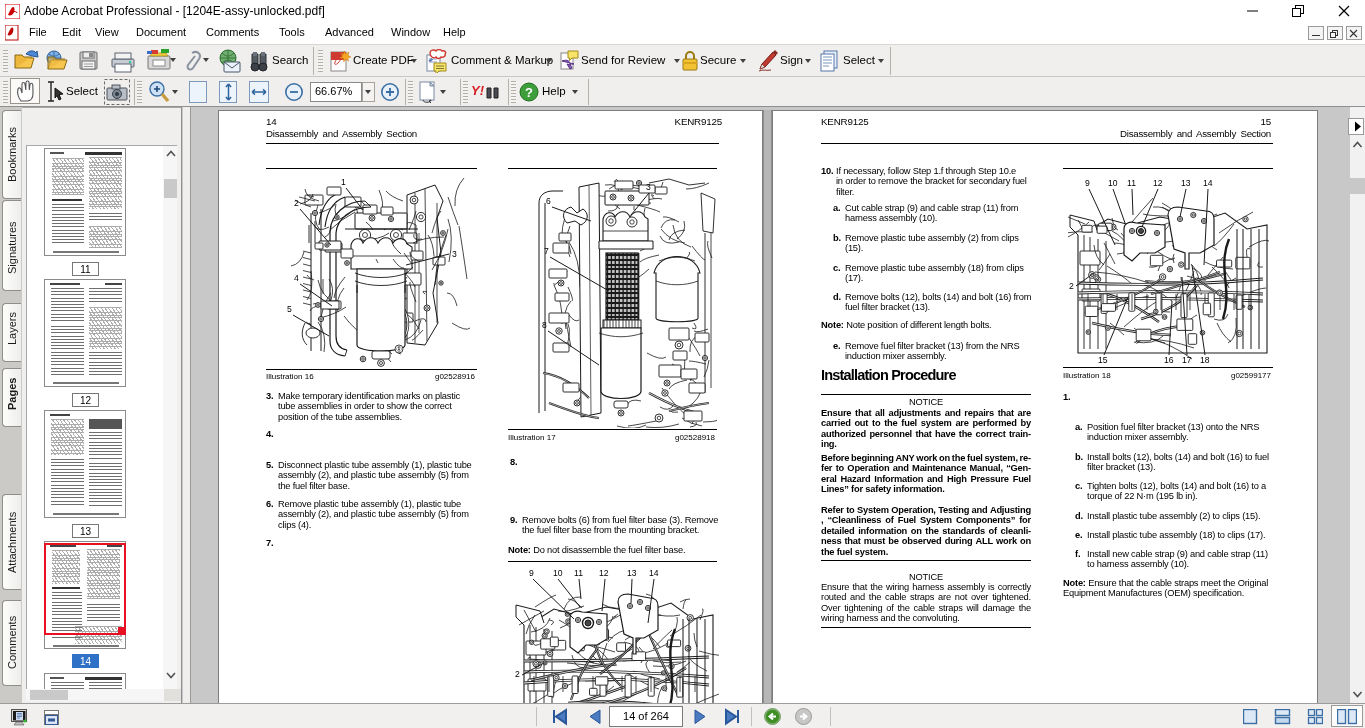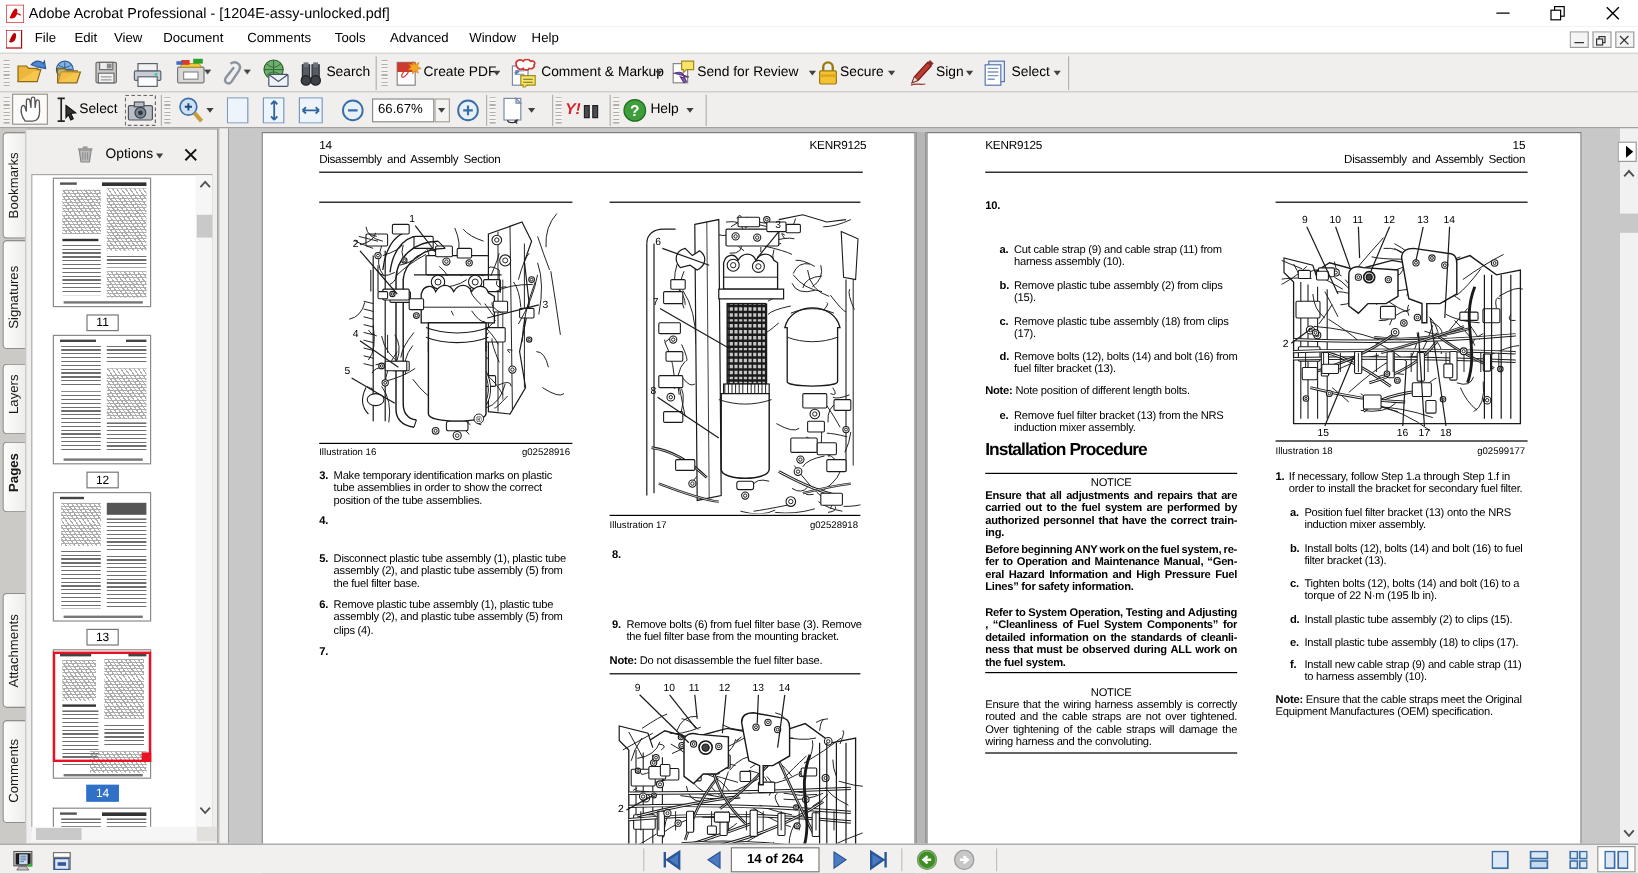--- a/index.html
+++ b/index.html
@@ -27,21 +27,21 @@
   #panelhead { position:absolute; left:0; top:0; width:100%; height:37px; }
   #thumbarea { position:absolute; left:4px; top:37px; width:151px; height:549px; background:#ffffff; border:1px solid #a8a8a8; }
   #splitter { left:183px; top:107px; width:8px; height:596px; background:#f0efed; border-right:1px solid #9a9a9a; }
 
   
   #docarea { left:191px; top:107px; width:1159px; height:596px; background:#c8c8c8; }
   .page { position:absolute; background:#ffffff; border:1px solid #7d7d7d; }
   #vscroll { left:1350px; top:107px; width:15px; height:596px; background:#f1f1f1; }
 
   
-  #statusbar { left:0; top:703px; width:1365px; height:25px; background:#f1f0ee; border-top:1px solid #9c9c9c;font-weight:bold; }
+  #statusbar { left:0; top:703px; width:1365px; height:25px; background:#f1f0ee; border-top:1px solid #9c9c9c; }
 
   
   .pt { position:absolute; font-size:9.3px; line-height:10.4px; color:#000; letter-spacing:-0.2px; }
   .hr { position:absolute; height:1px; background:#000; }
   .ilab { position:absolute; font-size:8px; color:#000; }
   .fj { display:flex; justify-content:space-between; white-space:nowrap; height:10.4px; }
   .fj span { display:block; }
   .thumb { position:absolute; width:82px; height:108px; background:#fff; border:1px solid #8a8a8a; }
   .tlabel { position:absolute; width:27px; height:14px; background:#fff; border:1px solid #777; font-size:10px; text-align:center; line-height:13px; }
   .tlabel.sel { background:#2f71c7; color:#fff; border-color:#2f71c7; }
@@ -294,33 +294,20 @@
     </div>
   <div class="sidetab" style="top:387px;height:96px">
       <span>Attachments</span>
     </div>
   <div class="sidetab" style="top:493px;height:86px">
       <span>Comments</span>
     </div>
 </div>
 
 <div class="abs" id="panel">
-  <div id="panelhead">
-    <svg class="abs" style="left:42px;top:13px" width="14" height="15">
-      <path d="M2 4 h10 l-1.5 10 h-7 Z" fill="#b9b9b9" stroke="#8a8a8a"></path>
-      <rect x="1" y="2.5" width="12" height="1.6" fill="#9a9a9a"></rect>
-      <rect x="5" y="1" width="4" height="2" fill="#9a9a9a"></rect>
-      <path d="M5 6 v6 M7 6 v6 M9 6 v6" stroke="#8a8a8a" stroke-width="0.8"></path>
-    </svg>
-    <div class="abs" style="left:66px;top:15px;font-size:11.5px">Options</div>
-    <div class="caret" style="left:108px;top:20px;border-left-width:3px;border-right-width:3px"></div>
-    <svg class="abs" style="left:131px;top:15px" width="12" height="12">
-        <path d="M1.5 1.5 L10.5 10.5 M10.5 1.5 L1.5 10.5" stroke="#111" stroke-width="1.6"></path>
-      </svg>
-  </div>
   <div id="thumbarea"></div>
 
   <div class="abs" style="left:141px;top:38px;width:14px;height:547px;background:#f6f6f6"></div>
   <svg class="abs" style="left:144px;top:41px" width="10" height="9">
       <path d="M1 7 L5 2.5 L9 7" fill="none" stroke="#505050" stroke-width="1.5"></path>
     </svg>
   <div class="abs" style="left:142px;top:71px;width:13px;height:19px;background:#c9c9c9"></div>
   <svg class="abs" style="left:144px;top:563px" width="10" height="9">
       <path d="M1 2 L5 6.5 L9 2" fill="none" stroke="#505050" stroke-width="1.5"></path>
     </svg>
@@ -1007,20 +994,21 @@
 
 </div>
 
 <div class="page" id="pageR" style="left:772px;top:110px;width:546px;height:618px">
   <div class="pt" style="left:48px;top:6px;font-size:9.8px">KENR9125</div>
   <div class="pt" style="right:46px;top:6px;font-size:9.8px">15</div>
   <div class="pt" style="right:46px;top:18px;font-size:9.7px;letter-spacing:-0.25px;word-spacing:2px">Disassembly and Assembly Section</div>
   <div class="hr" style="left:48px;top:32px;width:452px"></div>
 
   <div class="pt" style="left:48px;top:55px"><b>10.</b></div>
+  <div class="pt" style="left:63px;top:55px">If necessary, follow Step 1.f through Step 10.e<br>in order to remove the bracket for secondary fuel<br>filter.</div>
   <div class="pt" style="left:60px;top:92px"><b>a.</b></div>
   <div class="pt" style="left:72px;top:92px">Cut cable strap (9) and cable strap (11) from<br>harness assembly (10).</div>
   <div class="pt" style="left:60px;top:122px"><b>b.</b></div>
   <div class="pt" style="left:72px;top:122px">Remove plastic tube assembly (2) from clips<br>(15).</div>
   <div class="pt" style="left:60px;top:152px"><b>c.</b></div>
   <div class="pt" style="left:72px;top:152px">Remove plastic tube assembly (18) from clips<br>(17).</div>
   <div class="pt" style="left:60px;top:181px"><b>d.</b></div>
   <div class="pt" style="left:72px;top:181px">Remove bolts (12), bolts (14) and bolt (16) from<br>fuel filter bracket (13).</div>
   <div class="pt" style="left:48px;top:209px"><b>Note:</b> Note position of different length bolts.</div>
   <div class="pt" style="left:60px;top:230px"><b>e.</b></div>
@@ -1384,21 +1372,20 @@
         <line x1="36" y1="182" x2="60" y2="124" stroke="#1a1a1a" stroke-width="1"></line>
         <line x1="101" y1="182" x2="104" y2="128" stroke="#1a1a1a" stroke-width="1"></line>
         <line x1="119" y1="182" x2="114" y2="104" stroke="#1a1a1a" stroke-width="1"></line>
         <line x1="137" y1="182" x2="124" y2="92" stroke="#1a1a1a" stroke-width="1"></line>
       </svg></div>
   <div class="hr" style="left:290px;top:256px;width:210px"></div>
   <div class="ilab" style="left:290px;top:260px">Illustration 18</div>
   <div class="ilab" style="right:46px;top:260px">g02599177</div>
 
   <div class="pt" style="left:290px;top:281px"><b>1.</b></div>
-  <div class="pt" style="left:301px;top:281px">If necessary, follow Step 1.a through Step 1.f in<br>order to install the bracket for secondary fuel filter.</div>
   <div class="pt" style="left:302px;top:311px"><b>a.</b></div>
   <div class="pt" style="left:314px;top:311px">Position fuel filter bracket (13) onto the NRS<br>induction mixer assembly.</div>
   <div class="pt" style="left:302px;top:341px"><b>b.</b></div>
   <div class="pt" style="left:314px;top:341px">Install bolts (12), bolts (14) and bolt (16) to fuel<br>filter bracket (13).</div>
   <div class="pt" style="left:302px;top:370px"><b>c.</b></div>
   <div class="pt" style="left:314px;top:370px">Tighten bolts (12), bolts (14) and bolt (16) to a<br>torque of 22 N·m (195 lb in).</div>
   <div class="pt" style="left:302px;top:400px"><b>d.</b></div>
   <div class="pt" style="left:314px;top:400px">Install plastic tube assembly (2) to clips (15).</div>
   <div class="pt" style="left:302px;top:419px"><b>e.</b></div>
   <div class="pt" style="left:314px;top:419px">Install plastic tube assembly (18) to clips (17).</div>

